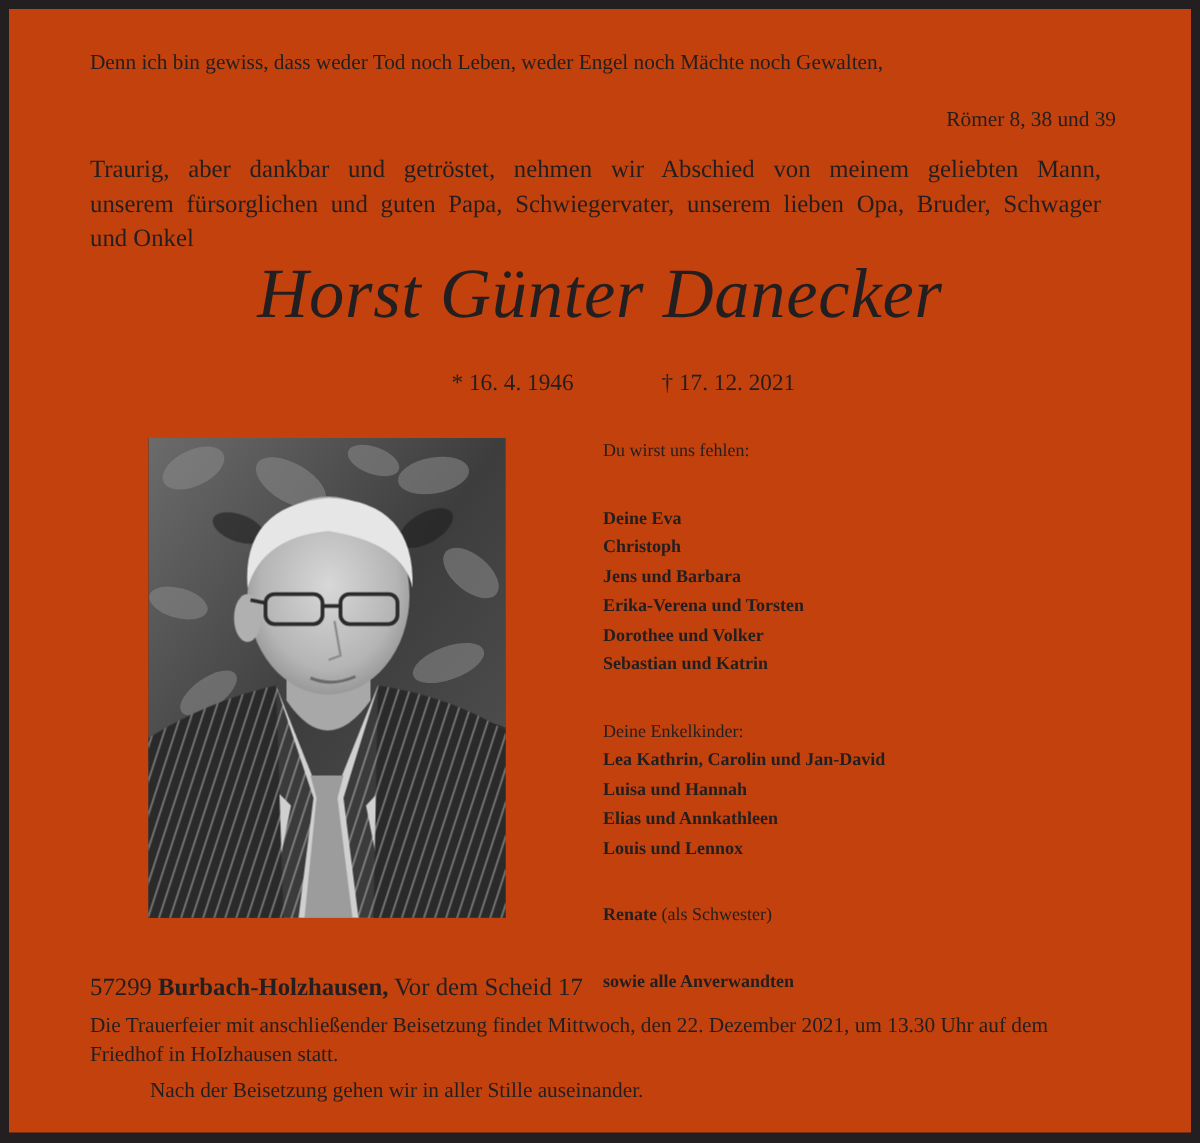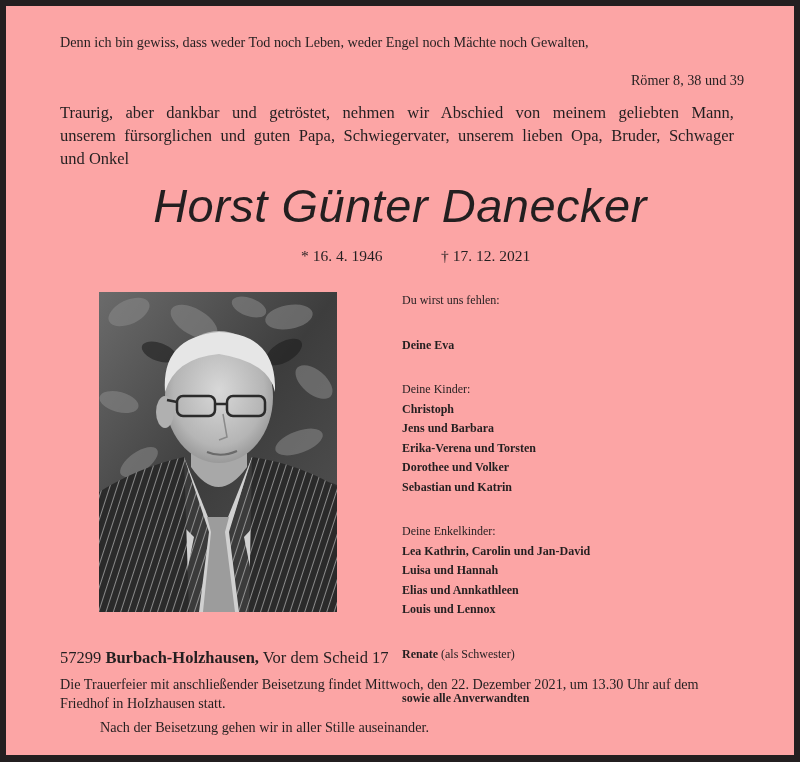--- a/index.html
+++ b/index.html
@@ -8,41 +8,41 @@
       background: #231f20;
       position: relative;
       overflow: hidden;
       font-family: "Liberation Serif", "DejaVu Serif", serif;
       color: #231f20;
     }
     .page {
       position: absolute;
       left: 6px; top: 6px;
       width: 788px; height: 749px;
-      background: #fca5a5;
+      background: #c2410c;
     }
     .abs { position: absolute; white-space: nowrap; }
     .verse {
       left: 54px; top: 27px;
       font-size: 14.2px; line-height: 19px;
     }
     .verse-line { display: block; }
     .verse-ref { position: absolute; right: 0; }
     .intro {
       left: 54px; top: 95px; width: 674px;
       font-size: 16.5px; line-height: 23px;
       white-space: normal;
       text-align: justify;
     }
     .intro .l { display: block; text-align: justify; text-align-last: justify; }
     .intro .l.last { text-align-last: left; }
     .name {
-      left: 0; width: 788px; top: 172px;
+      left: 0; width: 788px; top: 162px;
       text-align: center;
-      font-family: Liberation Sans, sans-serif;
+      font-family: Liberation Serif, serif;
       font-style: italic;
       font-size: 47px;
       line-height: 56px;
       letter-spacing: 0.5px;
       color: #231f20;
     }
     .dates {
       top: 240px; font-size: 15.5px; line-height: 20px; margin-left: 16px;
     }
     .birth { left: 279px; }
@@ -159,21 +159,20 @@
 
       <path d="M108 160 Q122 166 138 159" stroke="#6a6a6a" stroke-width="2" fill="none"></path>
 
       <path d="M124 122 L128 145 L120 148" stroke="#8a8a8a" stroke-width="1.5" fill="none"></path>
     </svg>
   </div>
 
   <div class="abs mourners">
     <span class="row">Du wirst uns fehlen:</span>
     <span class="row b gap">Deine Eva</span>
-    <span class="row gap">Deine Kinder:</span>
     <span class="row b">Christoph</span>
     <span class="row b">Jens und Barbara</span>
     <span class="row b">Erika-Verena und Torsten</span>
     <span class="row b">Dorothee und Volker</span>
     <span class="row b">Sebastian und Katrin</span>
     <span class="row gap">Deine Enkelkinder:</span>
     <span class="row b">Lea Kathrin, Carolin und Jan-David</span>
     <span class="row b">Luisa und Hannah</span>
     <span class="row b">Elias und Annkathleen</span>
     <span class="row b">Louis und Lennox</span>

